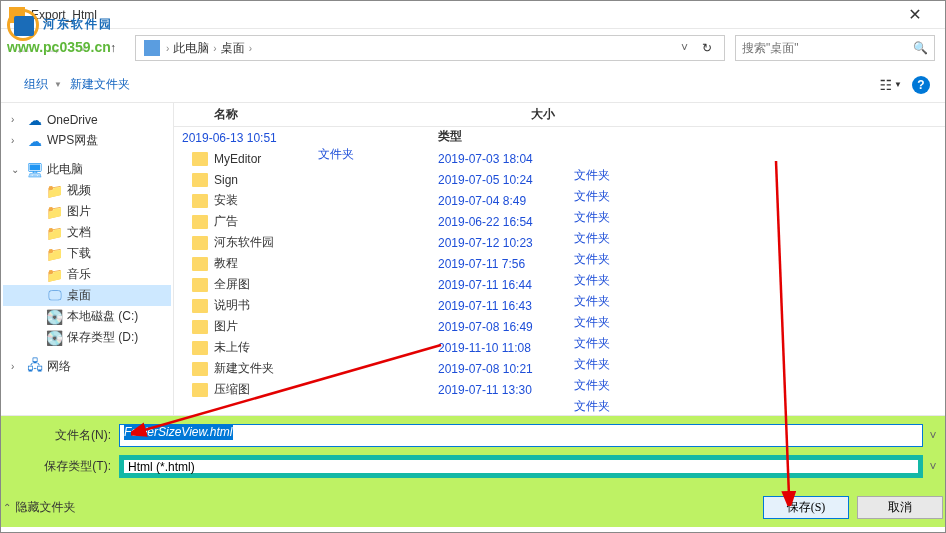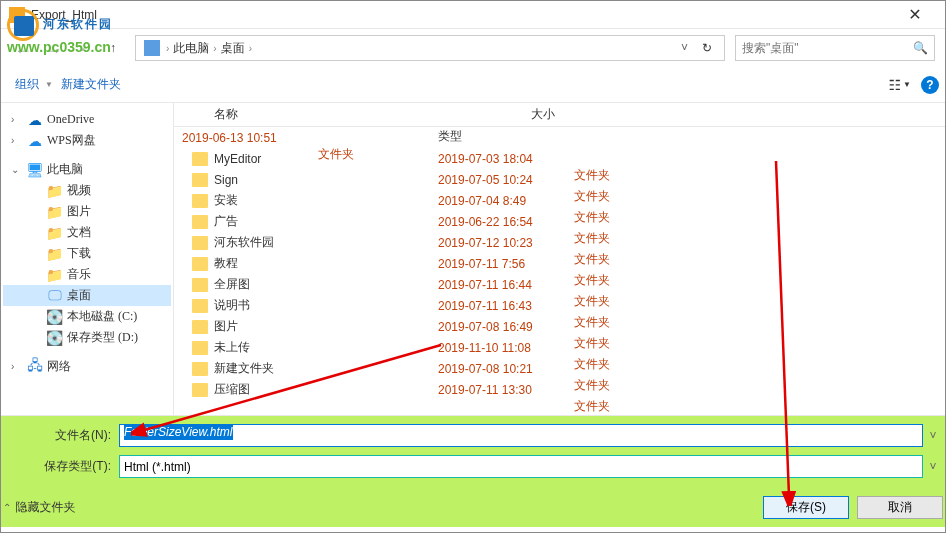--- a/index.html
+++ b/index.html
@@ -26,72 +26,72 @@
 .breadcrumb-icon { width: 16px; height: 16px; background: #5a9de0; margin: 0 4px; }
 .breadcrumb-sep { color: #888; margin: 0 2px; font-size: 10px; }
 .breadcrumb-item { padding: 0 2px; color: #333; }
 .breadcrumb-dropdown { padding: 0 6px; color: #666; }
 .refresh-btn { padding: 0 8px; color: #333; }
 .search-box { width: 200px; height: 26px; border: 1px solid #ccc; display: flex; align-items: center; padding: 0 6px; }
 .search-input { flex: 1; border: none; outline: none; color: #888; }
 .search-icon { color: #666; }
 
 
-.toolbar { height: 36px; display: flex; align-items: center; padding: 0 6px; border-bottom: 1px solid #e8e8e8; }
+.toolbar { height: 36px; display: flex; align-items: center; padding: 0 15px; border-bottom: 1px solid #e8e8e8; }
 .toolbar-item { padding: 0 8px; color: #1565c0; cursor: pointer; }
 .toolbar-sep { color: #888; font-size: 8px; margin-left: -2px; }
 .toolbar-right { margin-left: auto; display: flex; align-items: center; gap: 10px; }
 .view-btn { display: flex; align-items: center; gap: 2px; color: #333; }
 .help-btn { width: 18px; height: 18px; border-radius: 50%; background: #0078d7; color: #fff; display: flex; align-items: center; justify-content: center; font-size: 12px; font-weight: bold; }
 
 
 .main { display: flex; height: 312px; }
 .sidebar { width: 172px; padding: 6px 2px; overflow-y: auto; }
 .tree-item { display: flex; align-items: center; height: 21px; padding: 0 8px; cursor: pointer; gap: 4px; }
 .tree-item.selected { background: #cde8ff; }
 .tree-indent { width: 16px; }
 .tree-arrow { width: 12px; color: #666; font-size: 10px; }
 .tree-icon { width: 16px; height: 16px; display: flex; align-items: center; justify-content: center; font-size: 14px; }
-.tree-label { color: #333; font-family: Liberation Serif, serif; }
+.tree-label { color: #333; }
 .icon-onedrive { color: #0364b8; }
 .icon-wps { color: #1e88e5; }
 .icon-pc { color: #2196f3; }
 .icon-folder { color: #4a90d9; }
 .icon-disk { color: #888; }
 .icon-network { color: #1976d2; }
 .icon-desktop { color: #5a9de0; }
 
 .filelist { flex: 1; border-left: 1px solid #e8e8e8; overflow: hidden; }
-.filelist-header { display: flex; height: 24px; border-bottom: 1px solid #e8e8e8; }
+.filelist-header { display: flex; height: 24px; border-bottom: 1px solid #e8e8e8; font-weight: bold; }
 .col { display: flex; align-items: center; padding: 0 8px; color: #333; border-right: 1px solid transparent; }
 .col-name { width: 256px; padding-left: 40px; }
 .col-date { width: 136px; }
 .col-type { width: 93px; margin-top: 33px; }
 .col-size { width: 80px; }
 .filelist-body { overflow-y: auto; height: 288px; }
 .file-row { display: flex; height: 21px; align-items: center; }
 .file-row .col-name { display: flex; align-items: center; gap: 6px; }
 .file-icon { width: 16px; height: 14px; background: #fdd868; border-radius: 1px; flex-shrink: 0; margin-left: -22px; }
 .file-row .col { color: #333; }
-.file-row .col-date, .file-row .col-type { color: #c2410c; }
+.file-row .col-date, .file-row .col-type { color: #1d4ed8; }
 
 
 .footer { border-top: 1px solid #e8e8e8; padding: 8px 2px; background: #bef264; }
 .form-row { display: flex; align-items: center; margin-bottom: 8px; }
 .form-label { width: 116px; text-align: right; padding-right: 8px; color: #333; }
 .form-input-wrap { flex: 1; }
 .filename-input { width: 100%; height: 23px; border: 1px solid #0078d7; padding: 0 4px; background: #fff; }
 .filename-input .selected-text { background: #0078d7; color: #fff; padding: 1px 0; font-style: italic; }
-.filetype-select { width: 100%; height: 23px; border: 1px solid #14b8a6; padding: 0 4px; background: #fff; display: flex; align-items: center; justify-content: space-between; }
+.filetype-select { width: 100%; height: 23px; border: 5px solid #14b8a6; padding: 0 4px; background: #fff; display: flex; align-items: center; justify-content: space-between; }
 .form-dropdown { width: 20px; color: #666; text-align: center; }
 .footer-bottom { display: flex; align-items: center; margin-top: 18px; }
 .hide-folders { display: flex; align-items: center; gap: 4px; color: #333; cursor: pointer; }
 .hide-arrow { font-size: 10px; color: #555; }
 .footer-buttons { margin-left: auto; display: flex; gap: 8px; }
-.btn { width: 86px; height: 23px; border: 1px solid #aaa; background: #e8e8e8; display: flex; align-items: center; justify-content: center; cursor: pointer; }
+.btn { width: 86px; height: 23px; border: 1px solid #aaa; background: #e8e8e8; display: flex; align-items: center; justify-content: center; cursor: pointer; font-family: Liberation Serif, serif; }
 .btn.primary { border: 1px solid #0078d7; background: #e5f1fb; }
 
 
 .red-arrow { position: absolute; pointer-events: none; z-index: 50; }
 </style>
 </head>
 <body>
 
 <div class="watermark">
   <div><span class="watermark-logo"></span><span class="watermark-main">河东软件园</span></div>

